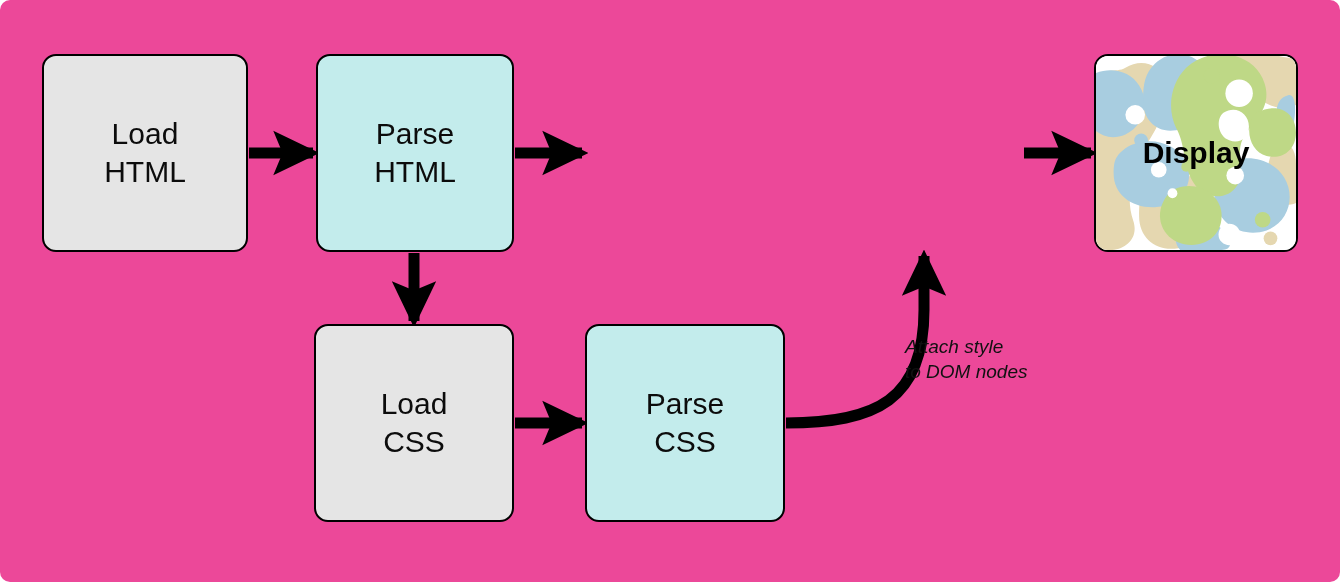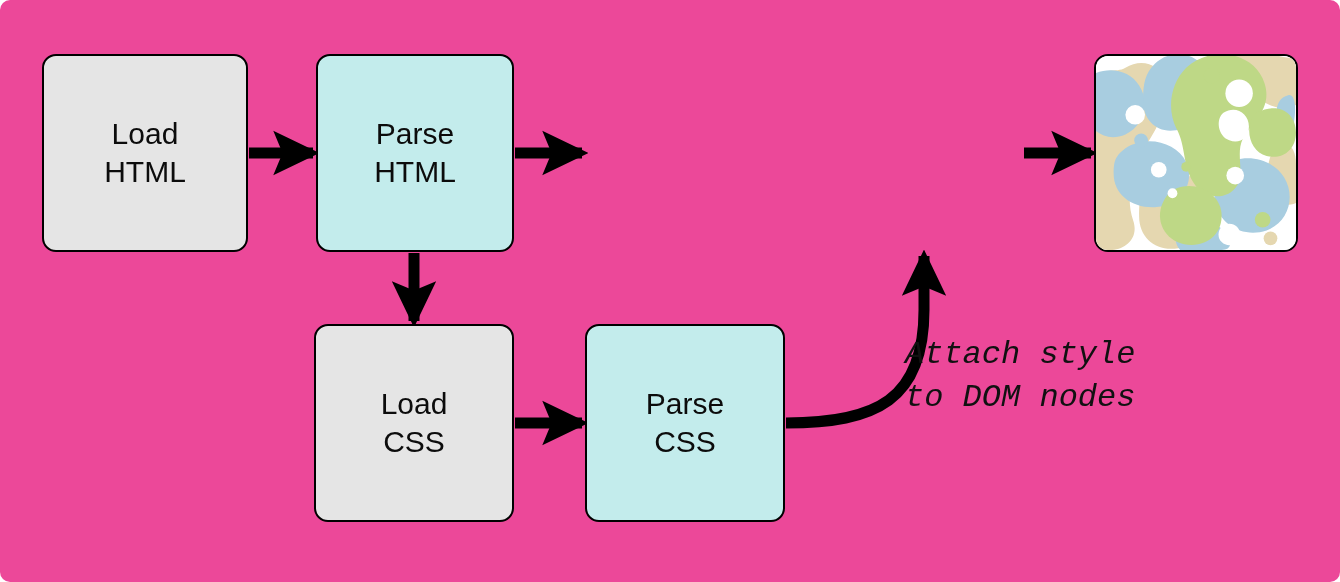--- a/index.html
+++ b/index.html
@@ -55,25 +55,25 @@
     position: absolute;
     left: 0; top: 0;
     width: 1340px;
     height: 582px;
     z-index: 2;
     pointer-events: none;
   }
   .edge-label {
     position: absolute;
     font-style: italic;
-    font-size: 32px;
+    font-size: 19px;
     line-height: 1.33;
     color: #111111;
     white-space: pre-line;
-    font-family: Liberation Mono, monospace;
+    font-family: Liberation Sans, sans-serif;
     z-index: 4;
   }
 </style>
 </head>
 <body>
 
 <div id="stage">
 
   <svg id="arrows" viewBox="0 0 1340 582" width="1340" height="582">
     <defs>
@@ -132,20 +132,21 @@
       <circle fill="#bed886" cx="170" cy="167" r="8"></circle>
 
       <circle fill="#ffffff" cx="146" cy="38" r="14"></circle>
       <circle fill="#ffffff" cx="40" cy="60" r="10"></circle>
       <circle fill="#ffffff" cx="64" cy="116" r="8"></circle>
       <circle fill="#ffffff" cx="142" cy="122" r="9"></circle>
       <circle fill="#ffffff" cx="136" cy="182" r="11"></circle>
       <circle fill="#ffffff" cx="78" cy="140" r="5"></circle>
       <path fill="#ffffff" d="M130 58 C142 50 156 58 156 72 C156 84 146 90 136 86 C124 82 122 64 130 58 Z"></path>
     </svg>
+    <span class="display-label">Display</span>
   </div>
 
   <div class="node" style="left:314px; top:324px; width:200px; height:198px; background:#e5e5e5;">
     <span>Load
 CSS</span>
   </div>
 
   <div class="node" style="left:585px; top:324px; width:200px; height:198px; background:#c3ecec;">
     <span>Parse
 CSS</span>

